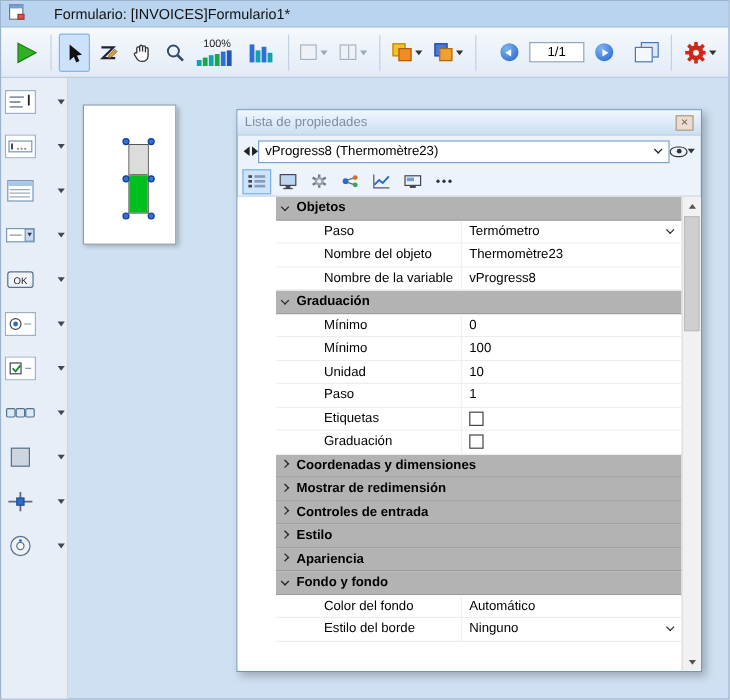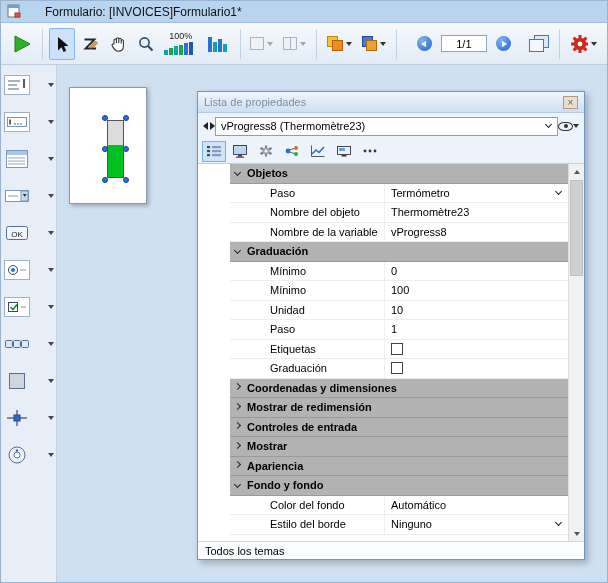--- a/index.html
+++ b/index.html
@@ -527,21 +527,21 @@
             <div class="g-section">
               <span class="chev collapsed"></span>
               <span>Mostrar de redimensión</span>
             </div>
             <div class="g-section">
               <span class="chev collapsed"></span>
               <span>Controles de entrada</span>
             </div>
             <div class="g-section">
               <span class="chev collapsed"></span>
-              <span>Mostrar</span>
+              <span>Estilo</span>
             </div>
             <div class="g-section">
               <span class="chev collapsed"></span>
               <span>Apariencia</span>
             </div>
             <div class="g-section">
               <span class="chev"></span>
               <span>Fondo y fondo</span>
             </div>
             <div class="g-row">
@@ -557,19 +557,16 @@
         <div class="scrollbar">
           <div class="sb-btn up">
               <span class="sb-tri-up"></span>
             </div>
           <div class="sb-thumb"></div>
           <div class="sb-btn down">
               <span class="sb-tri-down"></span>
             </div>
         </div>
       </div>
-      <div class="panel-footer">
-        <span>Todos los temas</span>
-      </div>
     </div>
 
   </div>
 </div>
 
 </body></html>

